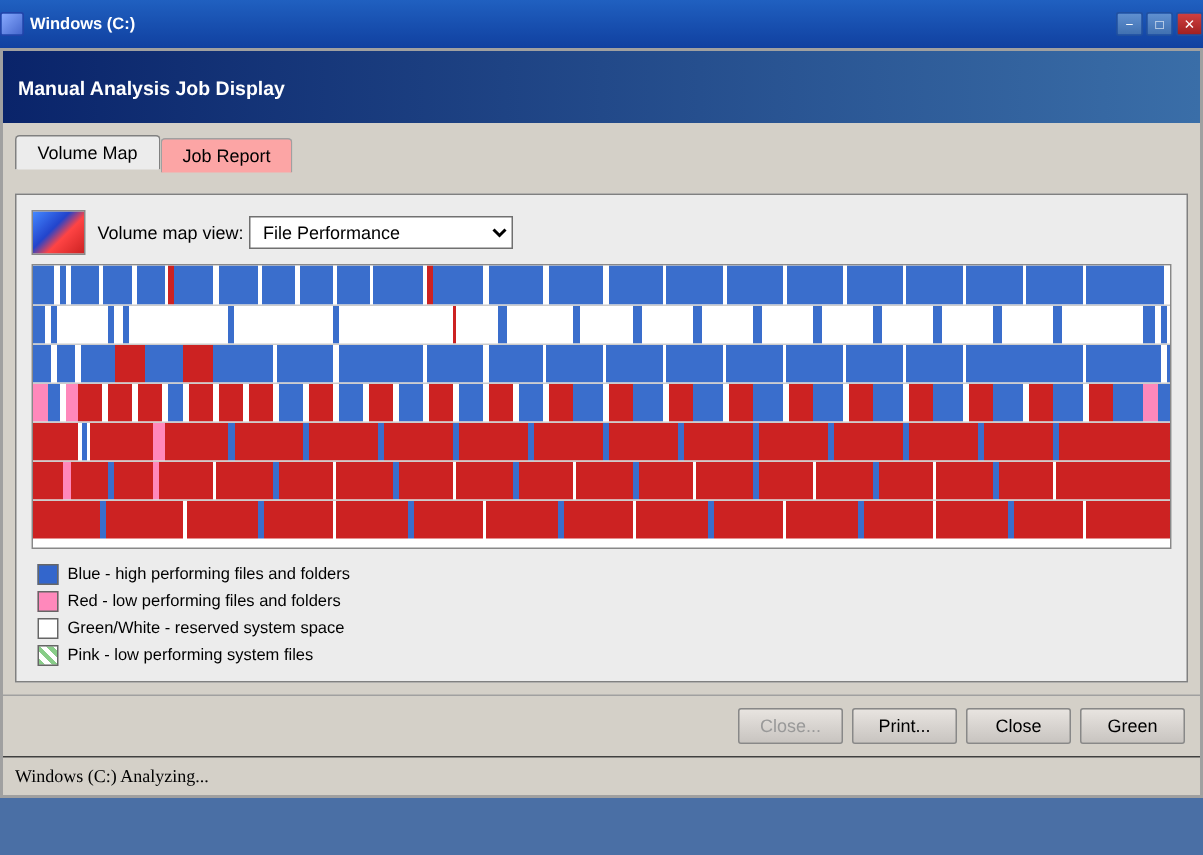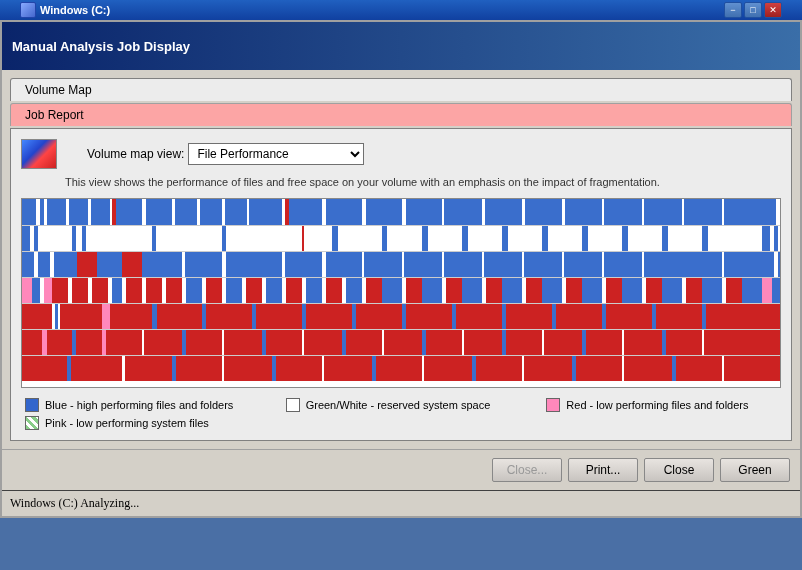--- a/index.html
+++ b/index.html
@@ -12,22 +12,22 @@
       overflow: hidden;
     }
 
     
     .title-bar {
       background: linear-gradient(to bottom, #2060c0, #1040a0);
       color: white;
       display: flex;
       align-items: center;
       justify-content: space-between;
-      height: 20px;
-      padding: 0 20px;
+      height: 32px;
+      padding: 0 0;
       user-select: none;
       text-align: right;
     }
     .title-bar-left {
       display: flex;
       align-items: center;
       gap: 4px;
       font-size: 11px;
       font-weight: bold;
     }
@@ -84,22 +84,21 @@
     
     .content {
       background: #d4d0c8;
       padding: 8px;
     }
 
     
     .tabs {
       display: flex;
       gap: 0;
-      margin-bottom: 4px;
-      flex-direction: column;
+      margin-bottom: 16px;
     }
     .tab {
       padding: 4px 14px;
       background: #c0bdb5;
       border: 1px solid #a0a0a0;
       border-bottom: none;
       cursor: pointer;
       font-size: 12px;
       border-radius: 3px 3px 0 0;
       position: relative;
@@ -132,21 +131,20 @@
     .vol-icon {
       width: 36px;
       height: 30px;
       border: 1px solid #888;
       background: linear-gradient(135deg, #4488ff 0%, #2244cc 40%, #ff4444 60%, #cc2222 100%);
       flex-shrink: 0;
     }
     .vol-label {
       font-size: 12px;
       white-space: nowrap;
-      margin-left: 22px;
     }
     .vol-select-wrap {
       display: flex;
       align-items: center;
       gap: 4px;
     }
     select.vol-select {
       font-size: 12px;
       padding: 2px 4px;
       background: white;
@@ -179,21 +177,21 @@
       width: 100%;
       overflow: hidden;
     }
     .map-row + .map-row {
       border-top: 1px solid #ccc;
     }
 
     
     .legend {
       display: grid;
-      grid-template-columns: 1fr 1fr 1fr;
+      grid-template-columns: 1fr;
       gap: 4px 30px;
       margin-top: 4px;
       padding: 0 4px;
     }
     .legend-item {
       display: flex;
       align-items: center;
       gap: 6px;
       font-size: 11px;
     }
@@ -313,21 +311,20 @@
         <div class="vol-select-wrap">
           <span class="vol-label">Volume map view:</span>
           <select class="vol-select">
             <option>File Performance</option>
             <option>Disk Usage</option>
             <option>File Type</option>
           </select>
         </div>
       </div>
 
-      <div class="desc-text">This view shows the performance of files and free space on your volume with an emphasis on the impact of fragmentation.</div>
 
       <div class="vol-map">
 
         <div class="map-row" style="background: repeating-linear-gradient(to right, #3a6ecc 0px, #3a6ecc 14px, white 14px, white 18px, #3a6ecc 18px, #3a6ecc 22px, white 22px, white 25px, #3a6ecc 25px, #3a6ecc 44px, white 44px, white 47px, #3a6ecc 47px, #3a6ecc 66px, white 66px, white 69px, #3a6ecc 69px, #3a6ecc 88px, white 88px, white 90px, #cc2222 90px, #cc2222 94px, #3a6ecc 94px, #3a6ecc 120px, white 120px, white 124px, #3a6ecc 124px, #3a6ecc 150px, white 150px, white 153px, #3a6ecc 153px, #3a6ecc 175px, white 175px, white 178px, #3a6ecc 178px, #3a6ecc 200px, white 200px, white 203px, #3a6ecc 203px, #3a6ecc 225px, white 225px, white 227px, #3a6ecc 227px, #3a6ecc 260px, white 260px, white 263px, #cc2222 263px, #cc2222 267px, #3a6ecc 267px, #3a6ecc 300px, white 300px, white 304px, #3a6ecc 304px, #3a6ecc 340px, white 340px, white 344px, #3a6ecc 344px, #3a6ecc 380px, white 380px, white 384px, #3a6ecc 384px, #3a6ecc 420px, white 420px, white 422px, #3a6ecc 422px, #3a6ecc 460px, white 460px, white 463px, #3a6ecc 463px, #3a6ecc 500px, white 500px, white 503px, #3a6ecc 503px, #3a6ecc 540px, white 540px, white 543px, #3a6ecc 543px, #3a6ecc 580px, white 580px, white 582px, #3a6ecc 582px, #3a6ecc 620px, white 620px, white 622px, #3a6ecc 622px, #3a6ecc 660px, white 660px, white 662px, #3a6ecc 662px, #3a6ecc 700px, white 700px, white 702px, #3a6ecc 702px, #3a6ecc 740px);"></div>
 
         <div class="map-row" style="background: repeating-linear-gradient(to right, #3a6ecc 0px, #3a6ecc 8px, white 8px, white 12px, #3a6ecc 12px, #3a6ecc 16px, white 16px, white 50px, #3a6ecc 50px, #3a6ecc 54px, white 54px, white 60px, #3a6ecc 60px, #3a6ecc 64px, white 64px, white 130px, #3a6ecc 130px, #3a6ecc 134px, white 134px, white 200px, #3a6ecc 200px, #3a6ecc 204px, white 204px, white 280px, #cc2222 280px, #cc2222 282px, white 282px, white 310px, #3a6ecc 310px, #3a6ecc 316px, white 316px, white 360px, #3a6ecc 360px, #3a6ecc 365px, white 365px, white 400px, #3a6ecc 400px, #3a6ecc 406px, white 406px, white 440px, #3a6ecc 440px, #3a6ecc 446px, white 446px, white 480px, #3a6ecc 480px, #3a6ecc 486px, white 486px, white 520px, #3a6ecc 520px, #3a6ecc 526px, white 526px, white 560px, #3a6ecc 560px, #3a6ecc 566px, white 566px, white 600px, #3a6ecc 600px, #3a6ecc 606px, white 606px, white 640px, #3a6ecc 640px, #3a6ecc 646px, white 646px, white 680px, #3a6ecc 680px, #3a6ecc 686px, white 686px, white 740px);"></div>
 
         <div class="map-row" style="background: repeating-linear-gradient(to right, #3a6ecc 0px, #3a6ecc 12px, white 12px, white 16px, #3a6ecc 16px, #3a6ecc 28px, white 28px, white 32px, #3a6ecc 32px, #3a6ecc 55px, #cc2222 55px, #cc2222 75px, #3a6ecc 75px, #3a6ecc 100px, #cc2222 100px, #cc2222 120px, #3a6ecc 120px, #3a6ecc 160px, white 160px, white 163px, #3a6ecc 163px, #3a6ecc 200px, white 200px, white 204px, #3a6ecc 204px, #3a6ecc 260px, white 260px, white 263px, #3a6ecc 263px, #3a6ecc 300px, white 300px, white 304px, #3a6ecc 304px, #3a6ecc 340px, white 340px, white 342px, #3a6ecc 342px, #3a6ecc 380px, white 380px, white 382px, #3a6ecc 382px, #3a6ecc 420px, white 420px, white 422px, #3a6ecc 422px, #3a6ecc 460px, white 460px, white 462px, #3a6ecc 462px, #3a6ecc 500px, white 500px, white 502px, #3a6ecc 502px, #3a6ecc 540px, white 540px, white 542px, #3a6ecc 542px, #3a6ecc 580px, white 580px, white 582px, #3a6ecc 582px, #3a6ecc 620px, white 620px, white 622px, #3a6ecc 622px, #3a6ecc 700px, white 700px, white 702px, #3a6ecc 702px, #3a6ecc 740px);"></div>
 
         <div class="map-row" style="background: repeating-linear-gradient(to right, #ff88bb 0px, #ff88bb 10px, #3a6ecc 10px, #3a6ecc 18px, white 18px, white 22px, #ff88bb 22px, #ff88bb 30px, #cc2222 30px, #cc2222 46px, white 46px, white 50px, #cc2222 50px, #cc2222 66px, white 66px, white 70px, #cc2222 70px, #cc2222 86px, white 86px, white 90px, #3a6ecc 90px, #3a6ecc 100px, white 100px, white 104px, #cc2222 104px, #cc2222 120px, white 120px, white 124px, #cc2222 124px, #cc2222 140px, white 140px, white 144px, #cc2222 144px, #cc2222 160px, white 160px, white 164px, #3a6ecc 164px, #3a6ecc 180px, white 180px, white 184px, #cc2222 184px, #cc2222 200px, white 200px, white 204px, #3a6ecc 204px, #3a6ecc 220px, white 220px, white 224px, #cc2222 224px, #cc2222 240px, white 240px, white 244px, #3a6ecc 244px, #3a6ecc 260px, white 260px, white 264px, #cc2222 264px, #cc2222 280px, white 280px, white 284px, #3a6ecc 284px, #3a6ecc 300px, white 300px, white 304px, #cc2222 304px, #cc2222 320px, white 320px, white 324px, #3a6ecc 324px, #3a6ecc 340px, white 340px, white 344px, #cc2222 344px, #cc2222 360px, #3a6ecc 360px, #3a6ecc 380px, white 380px, white 384px, #cc2222 384px, #cc2222 400px, #3a6ecc 400px, #3a6ecc 420px, white 420px, white 424px, #cc2222 424px, #cc2222 440px, #3a6ecc 440px, #3a6ecc 460px, white 460px, white 464px, #cc2222 464px, #cc2222 480px, #3a6ecc 480px, #3a6ecc 500px, white 500px, white 504px, #cc2222 504px, #cc2222 520px, #3a6ecc 520px, #3a6ecc 540px, white 540px, white 544px, #cc2222 544px, #cc2222 560px, #3a6ecc 560px, #3a6ecc 580px, white 580px, white 584px, #cc2222 584px, #cc2222 600px, #3a6ecc 600px, #3a6ecc 620px, white 620px, white 624px, #cc2222 624px, #cc2222 640px, #3a6ecc 640px, #3a6ecc 660px, white 660px, white 664px, #cc2222 664px, #cc2222 680px, #3a6ecc 680px, #3a6ecc 700px, white 700px, white 704px, #cc2222 704px, #cc2222 720px, #3a6ecc 720px, #3a6ecc 740px);"></div>
@@ -338,26 +335,26 @@
 
         <div class="map-row" style="background: repeating-linear-gradient(to right, #cc2222 0px, #cc2222 45px, #3a6ecc 45px, #3a6ecc 49px, #cc2222 49px, #cc2222 100px, white 100px, white 103px, #cc2222 103px, #cc2222 150px, #3a6ecc 150px, #3a6ecc 154px, #cc2222 154px, #cc2222 200px, white 200px, white 202px, #cc2222 202px, #cc2222 250px, #3a6ecc 250px, #3a6ecc 254px, #cc2222 254px, #cc2222 300px, white 300px, white 302px, #cc2222 302px, #cc2222 350px, #3a6ecc 350px, #3a6ecc 354px, #cc2222 354px, #cc2222 400px, white 400px, white 402px, #cc2222 402px, #cc2222 450px, #3a6ecc 450px, #3a6ecc 454px, #cc2222 454px, #cc2222 500px, white 500px, white 502px, #cc2222 502px, #cc2222 550px, #3a6ecc 550px, #3a6ecc 554px, #cc2222 554px, #cc2222 600px, white 600px, white 602px, #cc2222 602px, #cc2222 650px, #3a6ecc 650px, #3a6ecc 654px, #cc2222 654px, #cc2222 700px, white 700px, white 702px, #cc2222 702px, #cc2222 740px);"></div>
       </div>
 
       <div class="legend">
         <div class="legend-item">
           <div class="legend-box blue"></div>
           <span>Blue - high performing files and folders</span>
         </div>
         <div class="legend-item">
+          <div class="legend-box pink"></div>
+          <span>Red - low performing files and folders</span>
+        </div>
+        <div class="legend-item">
           <div class="legend-box white"></div>
           <span>Green/White - reserved system space</span>
-        </div>
-        <div class="legend-item">
-          <div class="legend-box pink"></div>
-          <span>Red - low performing files and folders</span>
         </div>
         <div class="legend-item">
           <div class="legend-box green-white" style="width:14px;height:14px;border:1px solid #666;background:repeating-linear-gradient(45deg,#88cc88,#88cc88 3px,white 3px,white 6px);"></div>
           <span>Pink - low performing system files</span>
         </div>
       </div>
 
     </div>
   </div>
 

